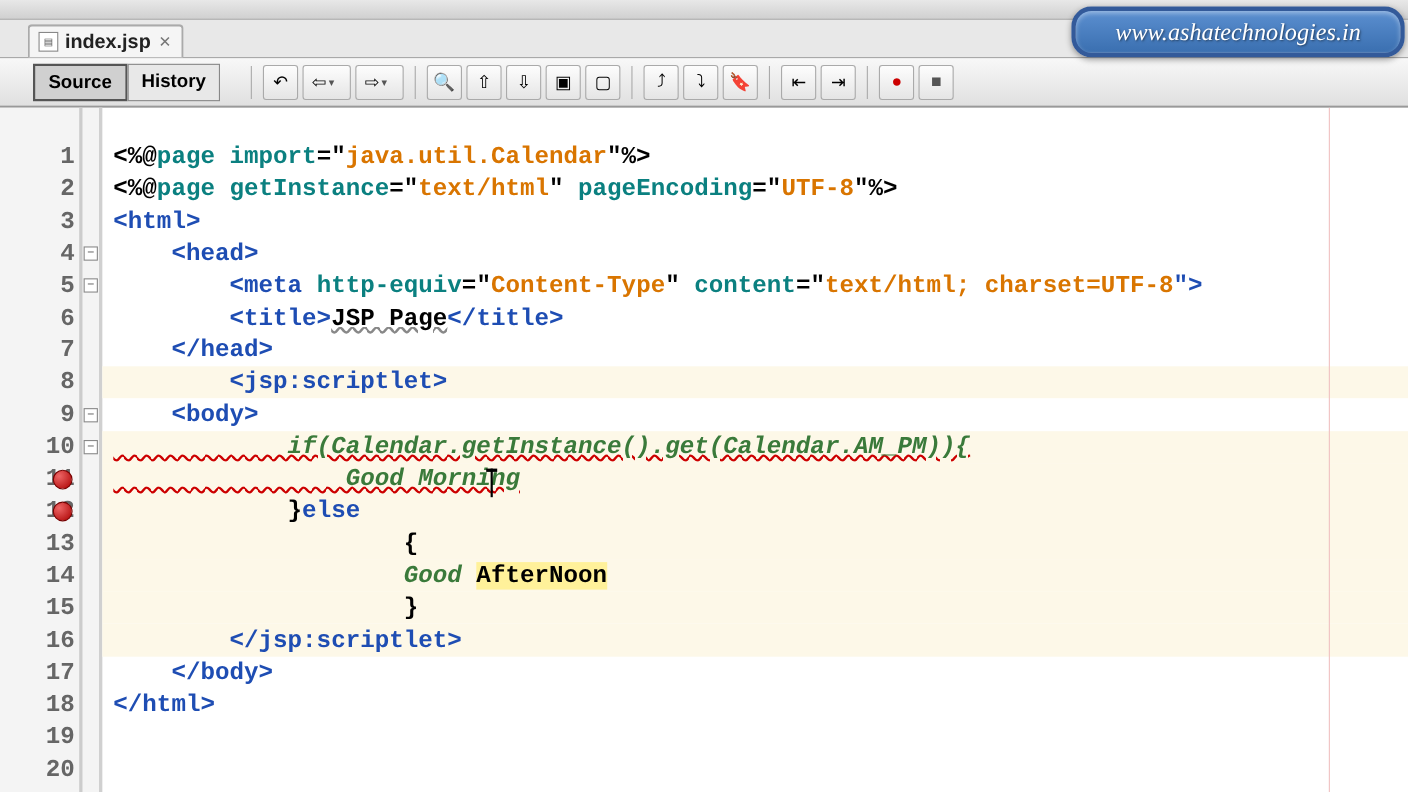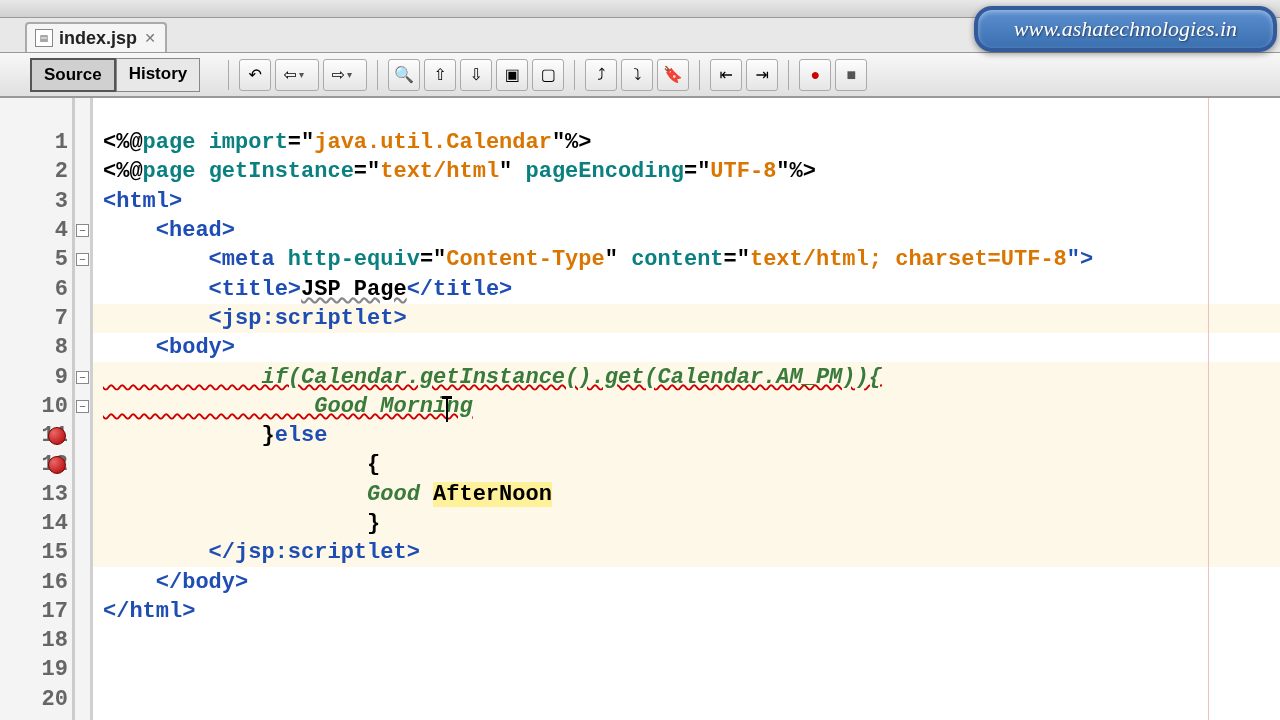--- a/index.html
+++ b/index.html
@@ -349,20 +349,21 @@
     <div class="fold-row"></div>
   </div>
   <div class="code-area">
     <div class="right-margin"></div>
     <div class="code-line"><span class="c-black">&lt;%@</span><span class="c-teal">page </span><span class="c-teal">import</span><span class="c-black">="</span><span class="c-orange">java.util.Calendar</span><span class="c-black">"%&gt;</span></div>
     <div class="code-line"><span class="c-black">&lt;%@</span><span class="c-teal">page </span><span class="c-teal">getInstance</span><span class="c-black">="</span><span class="c-orange">text/html</span><span class="c-black">" </span><span class="c-teal">pageEncoding</span><span class="c-black">="</span><span class="c-orange">UTF-8</span><span class="c-black">"%&gt;</span></div>
     <div class="code-line"><span class="c-blue">&lt;html&gt;</span></div>
     <div class="code-line"><span class="c-blue">    &lt;head&gt;</span></div>
     <div class="code-line"><span class="c-blue">        &lt;meta </span><span class="c-teal">http-equiv</span><span class="c-black">="</span><span class="c-orange">Content-Type</span><span class="c-black">" </span><span class="c-teal">content</span><span class="c-black">="</span><span class="c-orange">text/html; charset=UTF-8</span><span class="c-blue">"&gt;</span></div>
     <div class="code-line"><span class="c-blue">        &lt;title&gt;</span><span class="c-black wavy-gray">JSP Page</span><span class="c-blue">&lt;/title&gt;</span></div>
+    <div class="code-line"><span class="c-blue">    &lt;/head&gt;</span></div>
     <div class="code-line hl"><span class="c-blue">        &lt;jsp:scriptlet&gt;</span></div>
     <div class="code-line"><span class="c-blue">    &lt;body&gt;</span></div>
     <div class="code-line hl"><span class="c-green wavy-red">            if(Calendar.getInstance().get(Calendar.AM_PM)){</span></div>
     <div class="code-line hl"><span class="c-green wavy-red">                Good Morni</span><span class="cursor-caret"></span><span class="c-green wavy-red">ng</span></div>
     <div class="code-line hl"><span class="c-black">            }</span><span class="c-blue">else</span></div>
     <div class="code-line hl"><span class="c-black">                    {</span></div>
     <div class="code-line hl"><span>                    </span><span class="c-green">Good</span><span> </span><span class="c-black c-yellow-bg">AfterNoon</span></div>
     <div class="code-line hl"><span class="c-black">                    }</span></div>
     <div class="code-line hl"><span class="c-blue">        &lt;/jsp:scriptlet&gt;</span></div>
     <div class="code-line"><span class="c-blue">    &lt;/body&gt;</span></div>

